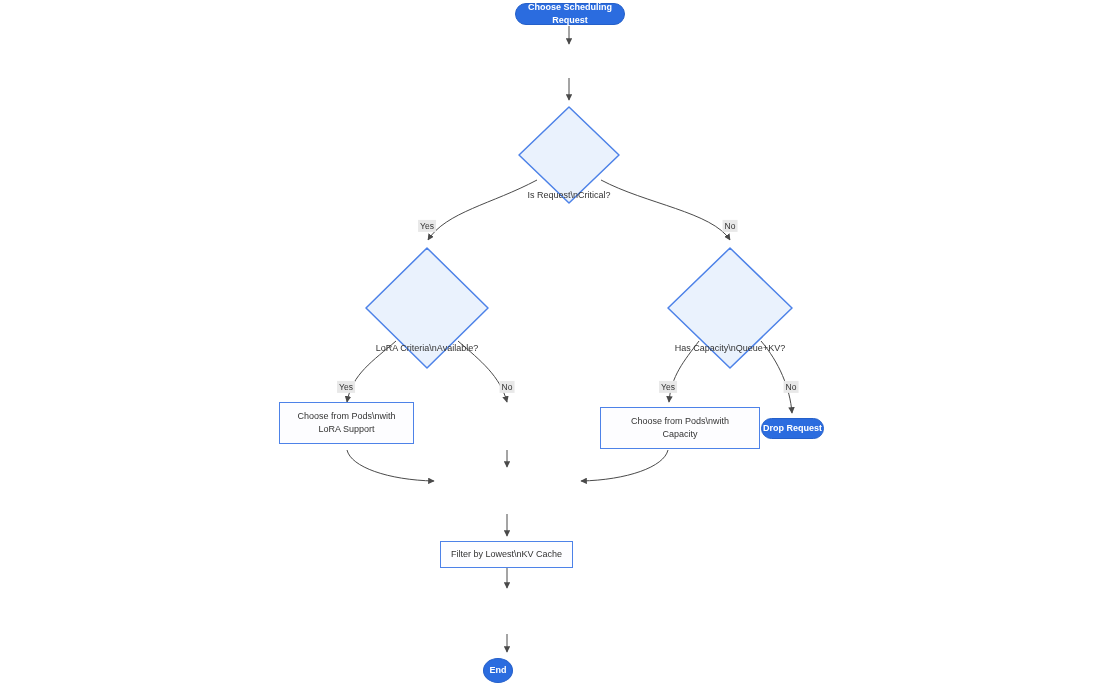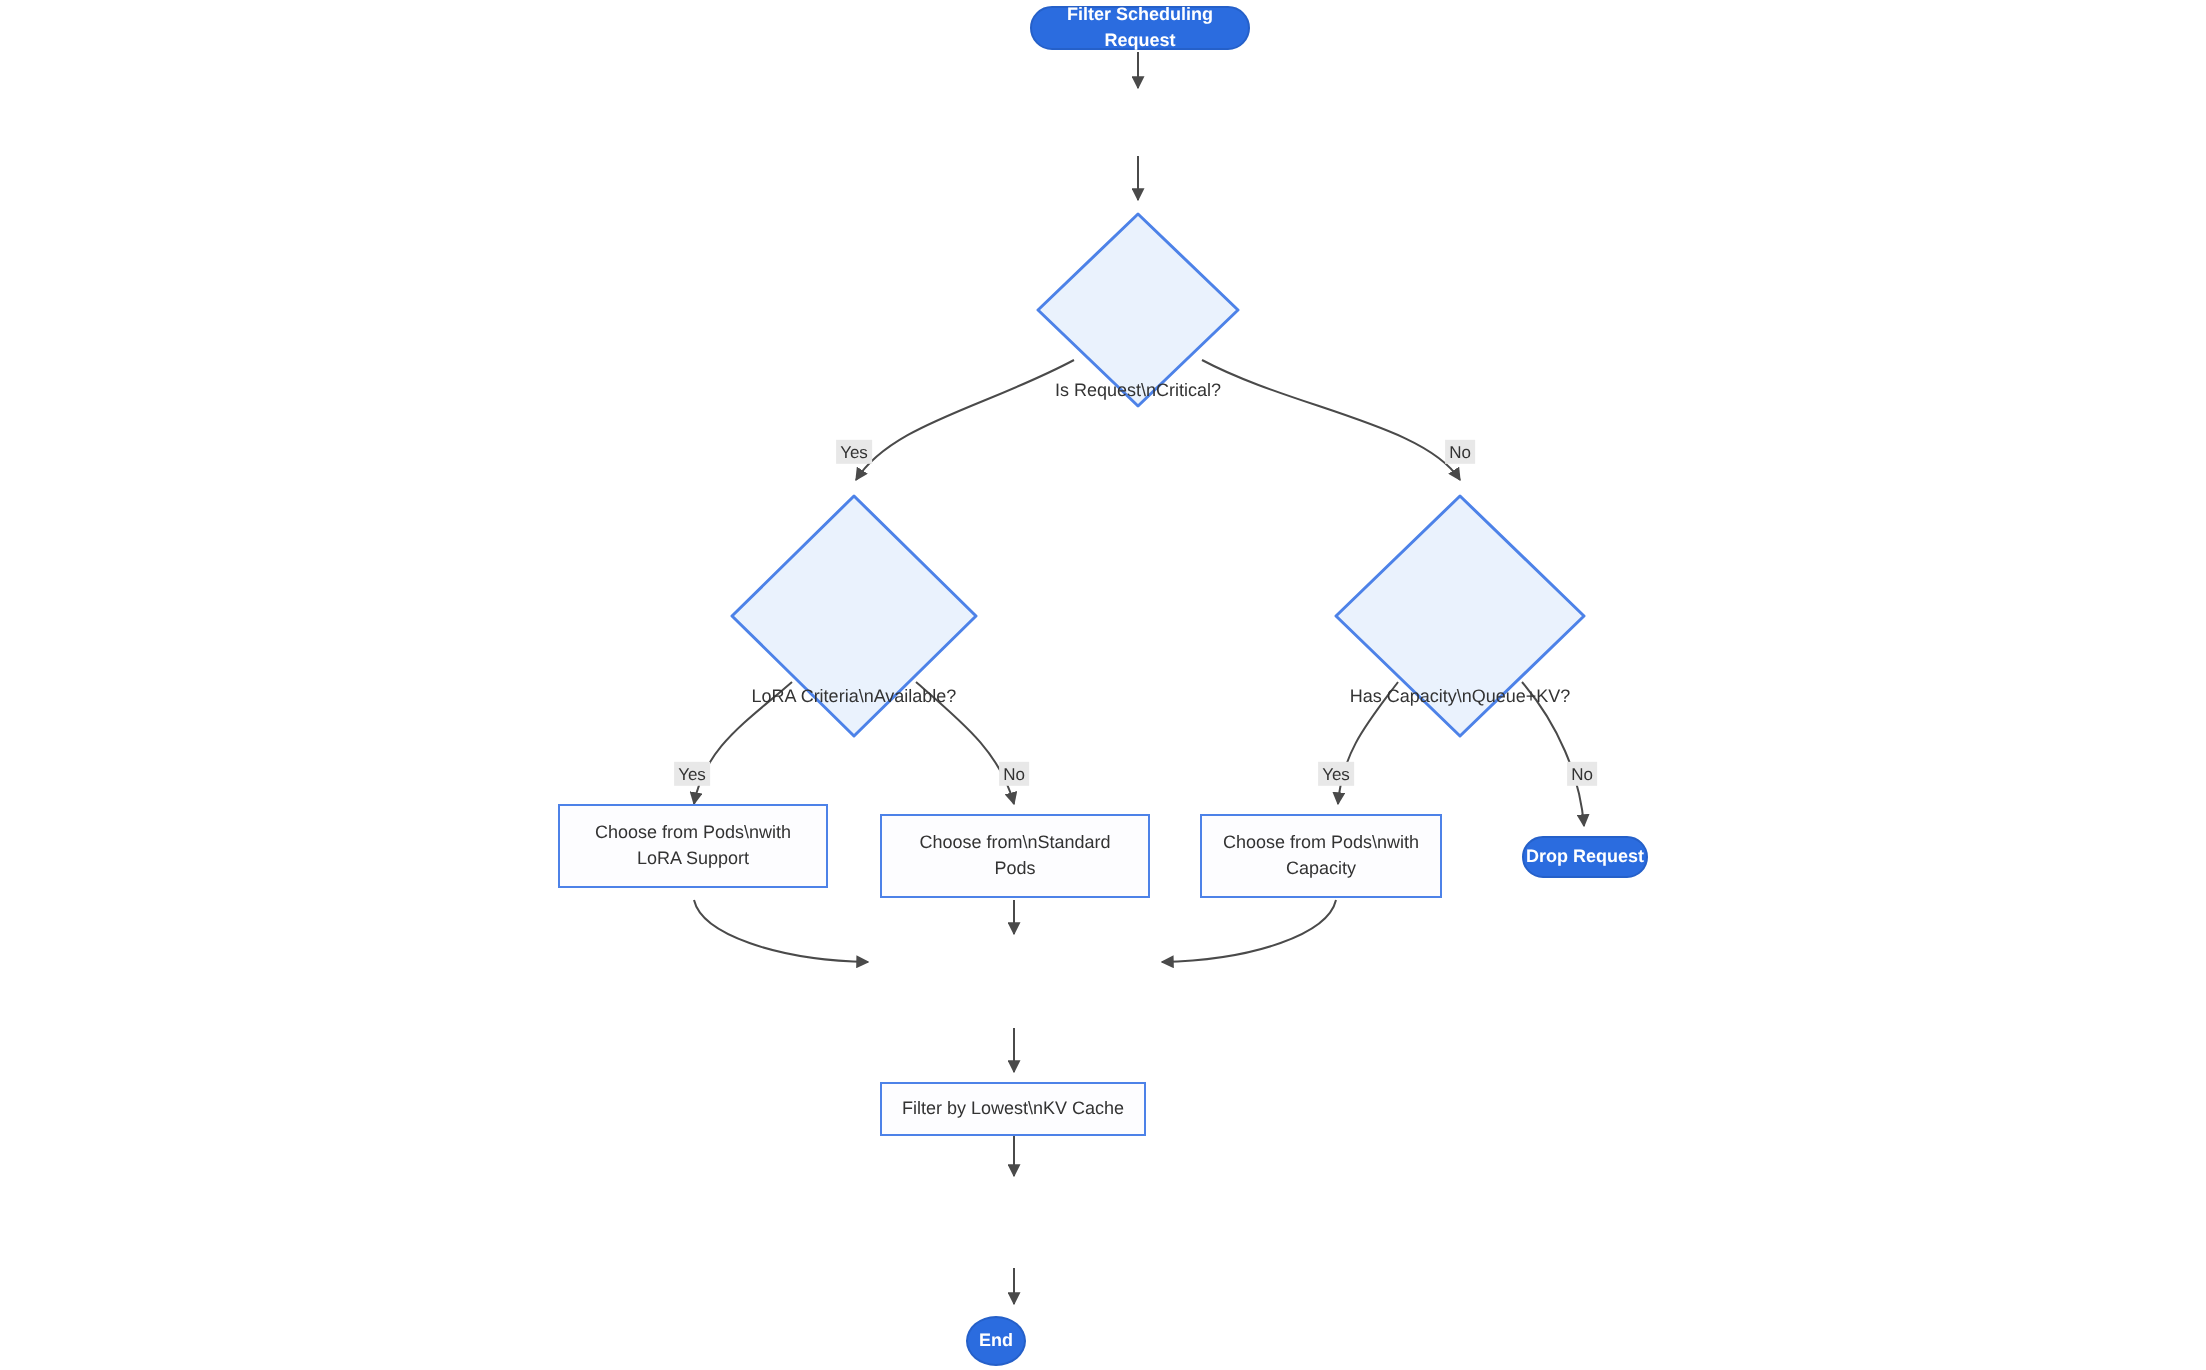--- a/index.html
+++ b/index.html
@@ -76,45 +76,42 @@
     </g>
 
     <g fill="#eaf2fd" stroke="#4d82e8" stroke-width="1.5" stroke-linejoin="round">
       <polygon points="569,107 619,155 569,203 519,155"></polygon>
       <polygon points="427,248 488,308 427,368 366,308"></polygon>
       <polygon points="730,248 792,308 730,368 668,308"></polygon>
     </g>
   </svg>
 
   <div class="node pill-node" style="left:515px;top:3px;width:110px;height:22px;">
-    <span>Filter Scheduling Request</span>
+    <span>Choose Scheduling Request</span>
   </div>
 
 
   <div class="diamond-label" style="left:509px;top:143px;width:120px;height:24px;">
     <span>Is Request\nCritical?</span>
   </div>
 
   <div class="diamond-label" style="left:357px;top:296px;width:140px;height:24px;">
     <span>LoRA Criteria\nAvailable?</span>
   </div>
 
   <div class="diamond-label" style="left:660px;top:296px;width:140px;height:24px;text-align:right;">
     <span>Has Capacity\nQueue+KV?</span>
   </div>
 
   <div class="node rect-node" style="left:279px;top:402px;width:135px;height:42px;">
     <span class="wrap-limit" style="max-width:104px;">Choose from Pods\nwith LoRA Support</span>
   </div>
 
-  <div class="node rect-node" style="left:440px;top:407px;width:135px;height:42px;">
-    <span class="wrap-limit" style="max-width:98px;">Choose from\nStandard Pods</span>
-  </div>
 
-  <div class="node rect-node" style="left:600px;top:407px;width:121px;height:42px;">
+  <div class="node rect-node" style="left:600px;top:407px;width:160px;height:42px;">
     <span class="wrap-limit" style="max-width:104px;">Choose from Pods\nwith Capacity</span>
   </div>
 
   <div class="node pill-node" style="left:761px;top:418px;width:63px;height:21px;border-radius:11px;">
     <span>Drop Request</span>
   </div>
 
 
   <div class="node rect-node" style="left:440px;top:541px;width:133px;height:27px;white-space:nowrap;">
     <span>Filter by Lowest\nKV Cache</span>

